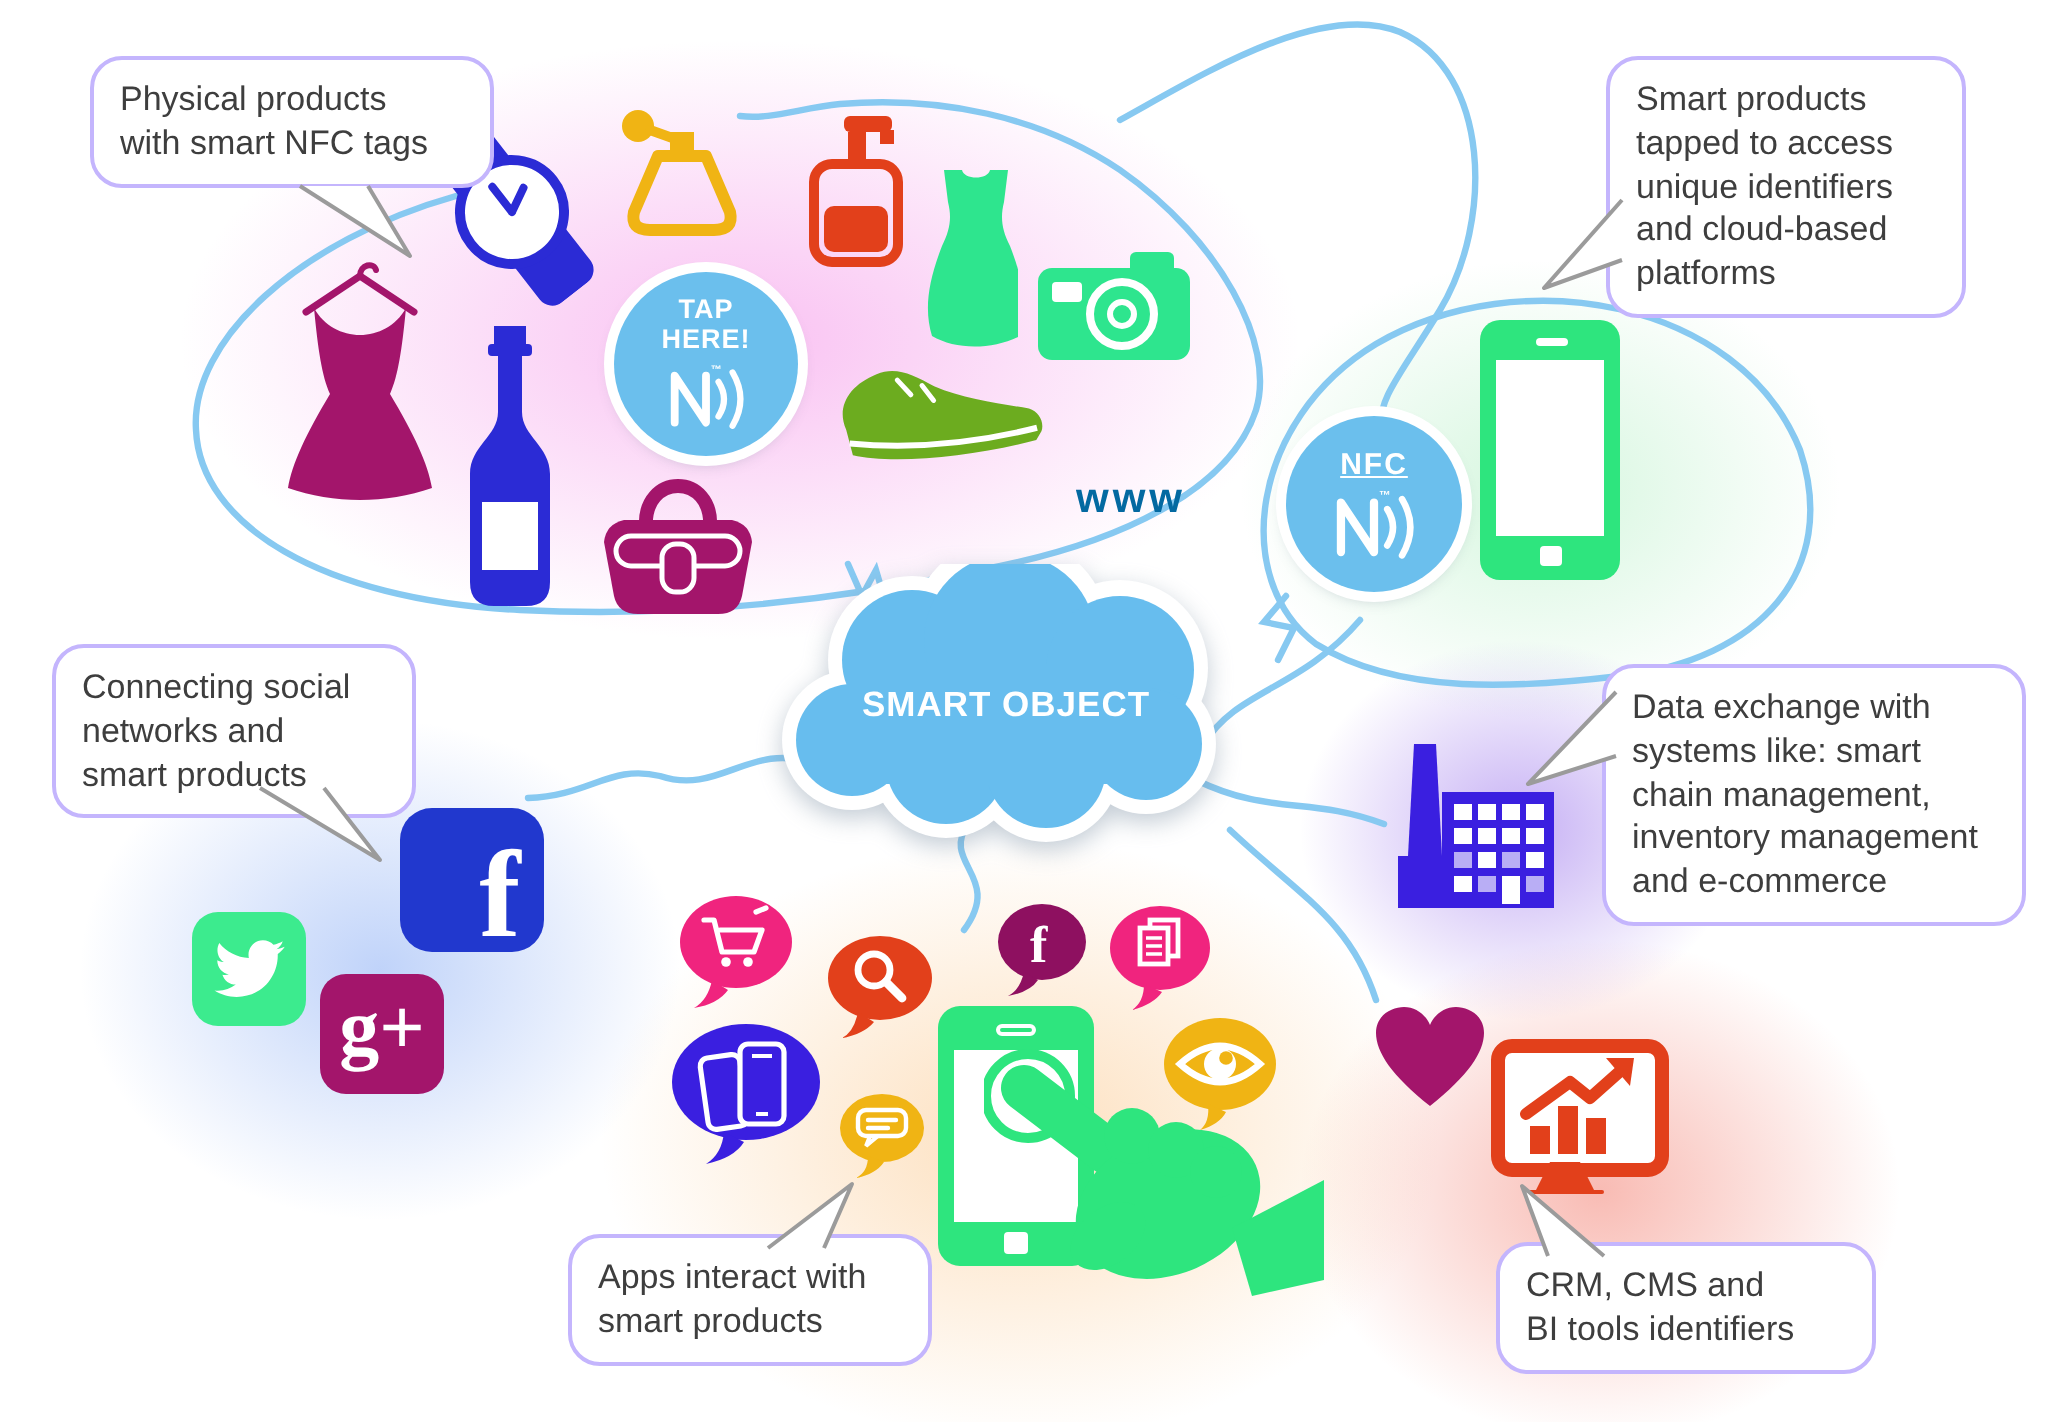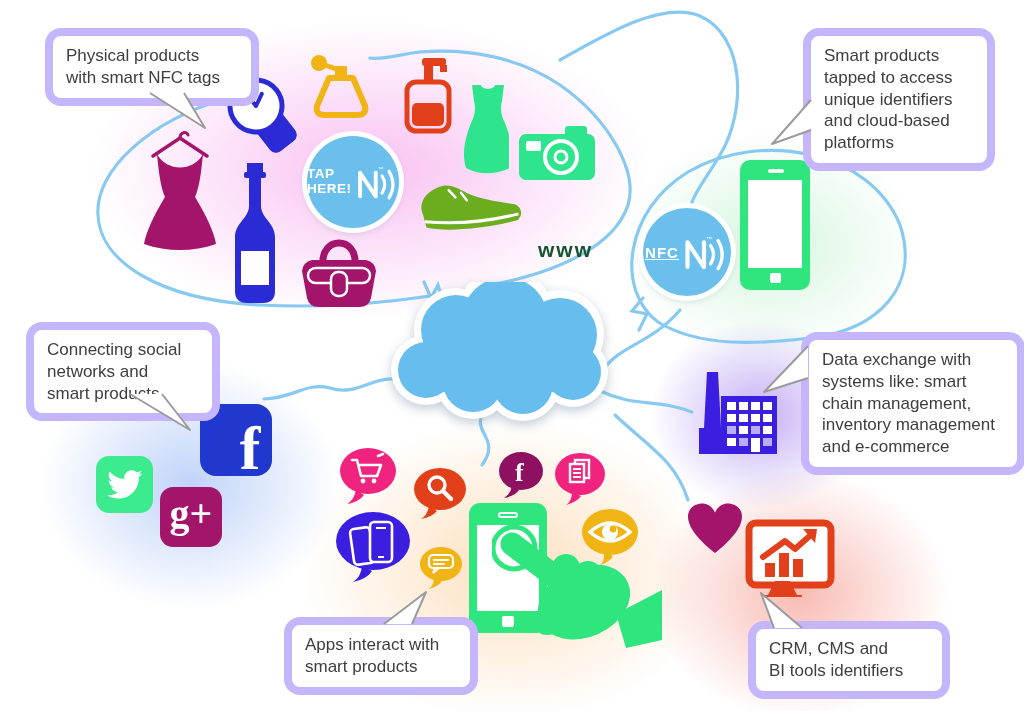--- a/index.html
+++ b/index.html
@@ -1,34 +1,34 @@
 <!DOCTYPE html>
 <html><head>
 <meta charset="utf-8">
 <style>
   html,body{margin:0;padding:0;}
   body{width:1024px;height:711px;position:relative;overflow:hidden;background:#fff;
        font-family:"Liberation Sans",sans-serif;}
   .abs{position:absolute;}
   .blob{position:absolute;border-radius:50%;pointer-events:none;}
-  .callout{position:absolute;background:#fff;border:8px solid #c4b5fd;border-radius:16px;
+  .callout{position:absolute;background:#fff;border:2px solid #c4b5fd;border-radius:16px;
            padding:9px 13px;color:#3e3e3e;font-size:17px;line-height:1.28;z-index:30;}
   .prewrap{white-space:pre-line;}
   .badge{position:absolute;border-radius:50%;background:#6bbfed;z-index:20;
          box-shadow:0 0 0 5px #ffffff,0 3px 8px rgba(100,120,140,.45);
-         display:flex;flex-direction:row;align-items:center;justify-content:center;
-         color:#fff;font-weight:bold;}
+         display:flex;flex-direction:column;align-items:center;justify-content:center;
+         color:#fff;font-weight:bold;text-align:center;}
   .icon{position:absolute;z-index:15;}
   .rsq{position:absolute;z-index:15;display:flex;align-items:center;justify-content:center;
        color:#fff;overflow:hidden;}
   svg{display:block;}
   .cloud-text{position:absolute;z-index:22;text-align:center;color:#fff;}
   .cloud-title{font-weight:bold;font-size:17.5px;letter-spacing:.5px;}
   .cloud-sub{font-size:16.5px;margin-top:3px;}
-  .www{position:absolute;z-index:8;color:#14532d;font-weight:bold;font-size:21px;letter-spacing:2px;}
+  .www{position:absolute;z-index:8;color:#0369a1;font-weight:bold;font-size:21px;letter-spacing:2px;}
 </style>
 </head>
 <body>
 
 <div class="blob" style="left:90px;top:20px;width:560px;height:300px;background:radial-gradient(closest-side,rgba(246,160,235,.65),rgba(246,160,235,0));"></div>
 <div class="blob" style="left:620px;top:130px;width:300px;height:230px;background:radial-gradient(closest-side,rgba(185,240,200,.6),rgba(185,240,200,0));"></div>
 <div class="blob" style="left:40px;top:360px;width:300px;height:250px;background:radial-gradient(closest-side,rgba(140,175,245,.55),rgba(140,175,245,0));"></div>
 <div class="blob" style="left:300px;top:420px;width:420px;height:300px;background:radial-gradient(closest-side,rgba(250,185,110,.45),rgba(250,185,110,0));"></div>
 <div class="blob" style="left:650px;top:470px;width:300px;height:250px;background:radial-gradient(closest-side,rgba(242,120,105,.5),rgba(242,120,105,0));"></div>
 <div class="blob" style="left:650px;top:320px;width:220px;height:190px;background:radial-gradient(closest-side,rgba(150,110,235,.55),rgba(150,110,235,0));"></div>
@@ -150,20 +150,21 @@
       <circle cx="117" cy="38" r="43"></circle>
       <circle cx="172" cy="53" r="37"></circle>
     <circle cx="38" cy="88" r="28"></circle>
       <circle cx="85" cy="100" r="30"></circle>
       <circle cx="135" cy="102" r="30"></circle>
       <circle cx="185" cy="90" r="28"></circle>
     <rect x="38" y="50" width="150" height="60"></rect>
   </g>
 </svg>
 <div class="cloud-text" style="left:398px;top:342px;width:210px;">
+  <div class="cloud-title">SMART OBJECT</div>
 </div>
 
 <div class="rsq" style="left:200px;top:404px;width:72px;height:72px;background:#2138ce;border-radius:16px;">
   <span style="font-weight:bold;font-size:62px;position:relative;top:8px;left:14px;font-family:'Liberation Serif',serif;">f</span>
 </div>
 <div class="rsq" style="left:96px;top:456px;width:57px;height:57px;background:#3ceb8e;border-radius:13px;">
   <svg width="38" height="32" viewBox="0 0 46 38">
     <path d="M44,5 c-1.6,.7 -3.2,1.2 -5,1.4 c1.8,-1.1 3.2,-2.8 3.8,-4.8 c-1.7,1 -3.6,1.7 -5.6,2.1 C35.6,2 33.3,1 30.8,1 c-4.8,0 -8.7,3.9 -8.7,8.7 c0,.7 .1,1.3 .2,2 C15.1,11.3 8.7,7.9 4.4,2.6 C3.7,3.9 3.3,5.4 3.3,7 c0,3 1.5,5.7 3.9,7.2 c-1.4,0 -2.8,-.4 -4,-1.1 v.1 c0,4.2 3,7.7 7,8.5 c-.7,.2 -1.5,.3 -2.3,.3 c-.6,0 -1.1,-.1 -1.6,-.2 c1.1,3.5 4.3,6 8.1,6 c-3,2.3 -6.7,3.7 -10.8,3.7 c-.7,0 -1.4,0 -2.1,-.1 c3.9,2.5 8.5,3.9 13.4,3.9 c16.1,0 24.9,-13.3 24.9,-24.9 v-1.1 C41.4,8.3 42.8,6.8 44,5 Z" fill="#fff"></path>
   </svg>
 </div>

